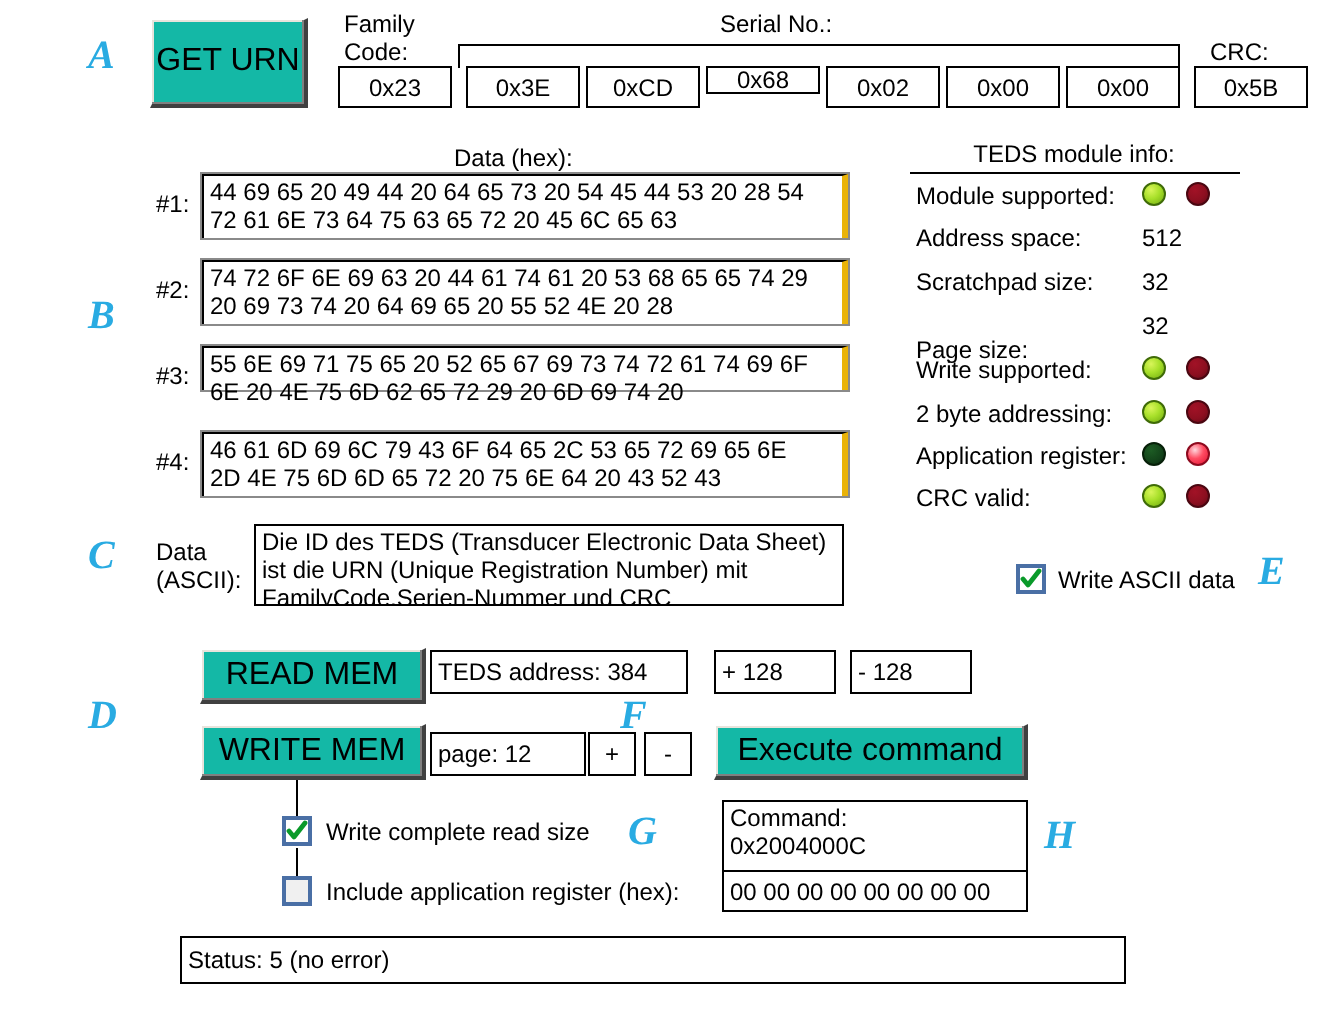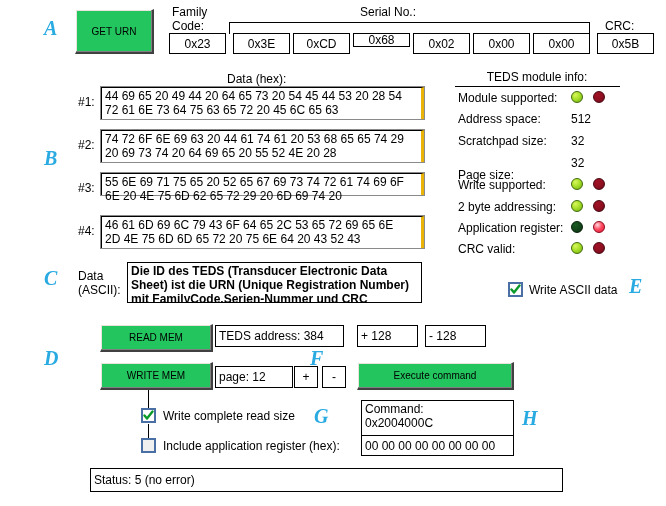--- a/index.html
+++ b/index.html
@@ -21,28 +21,28 @@
     font-style: italic;
     font-weight: bold;
     font-size: 20px;
     color: #29ABE2;
     line-height: 1;
     user-select: none;
   }
 
   
   .btn {
-    background: #22c55e;
+    background: #14b8a6;
     border-top: 1px solid #ffffff;
     border-left: 1px solid #ffffff;
     border-right: 2px solid #404040;
     border-bottom: 2px solid #404040;
     box-shadow: inset -1px -1px 0 #808080, inset 1px 1px 0 #e8e4dc;
     font-family: "Liberation Sans", sans-serif;
-    font-size: 10px;
+    font-size: 16px;
     color: #000;
     display: flex;
     align-items: center;
     justify-content: center;
     text-align: center;
     cursor: default;
     padding: 0;
   }
 
   
@@ -251,21 +251,21 @@
   <div class="led led-green-off" style="left:571px; top:221px;"></div>
   <div class="led led-red-on" style="left:593px; top:221px;"></div>
 
   <div class="teds-row" style="left:458px; top:242px;">CRC valid:</div>
   <div class="led led-green-on" style="left:571px; top:242px;"></div>
   <div class="led led-red-off" style="left:593px; top:242px;"></div>
 
   <div class="plain-label abs" style="left:78px; top:269px;">Data
 (ASCII):</div>
 
-  <div class="field-multi abs" style="left:127px; top:262px; width:295px; height:41px;font-weight:bold;">Die ID des TEDS (Transducer Electronic Data Sheet) ist die URN (Unique Registration Number) mit FamilyCode,Serien-Nummer und CRC</div>
+  <div class="field-multi abs" style="left:127px; top:262px; width:295px; height:41px;">Die ID des TEDS (Transducer Electronic Data Sheet) ist die URN (Unique Registration Number) mit FamilyCode,Serien-Nummer und CRC</div>
 
   <div class="cbox" style="left:508px; top:282px;">
     <svg width="11" height="11" viewBox="0 0 11 11">
       <path d="M1.5 5.5 L4 8.5 L9.5 1.5" stroke="#0a9a2a" stroke-width="2.4" fill="none" stroke-linecap="round" stroke-linejoin="round"></path>
     </svg>
   </div>
   <div class="cb-label" style="left:529px; top:283px;">Write ASCII data</div>
 
   <div class="btn abs" style="left:100px; top:324px; width:113px; height:28px;">READ MEM</div>
 

